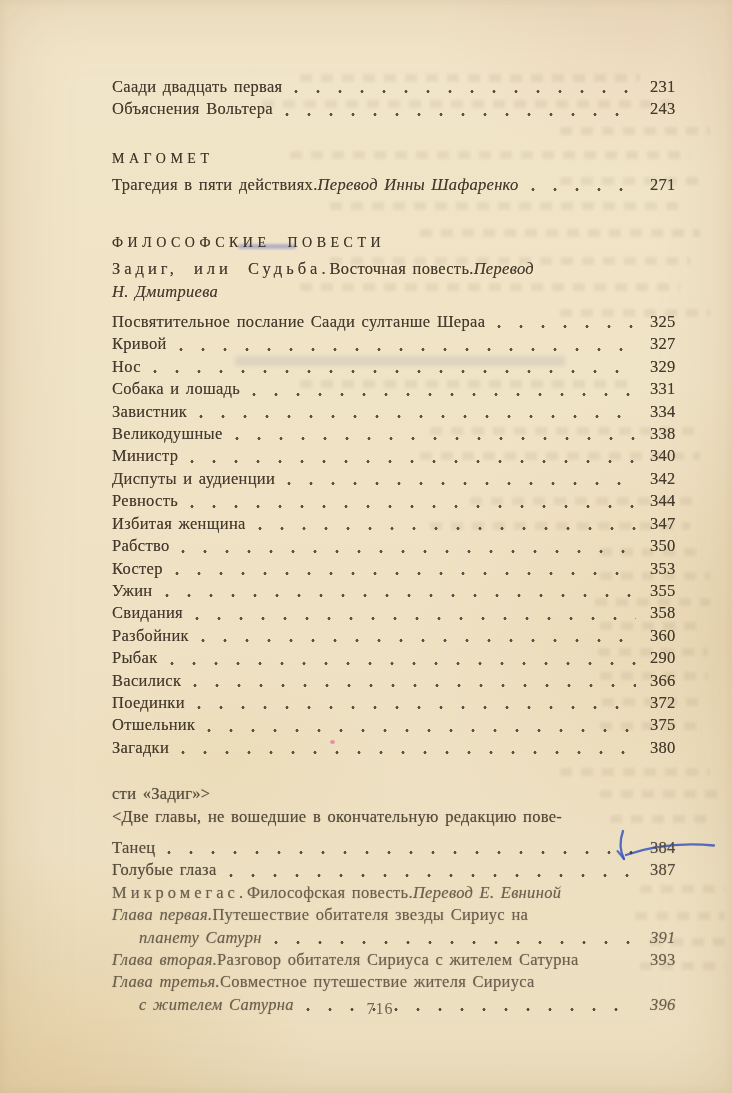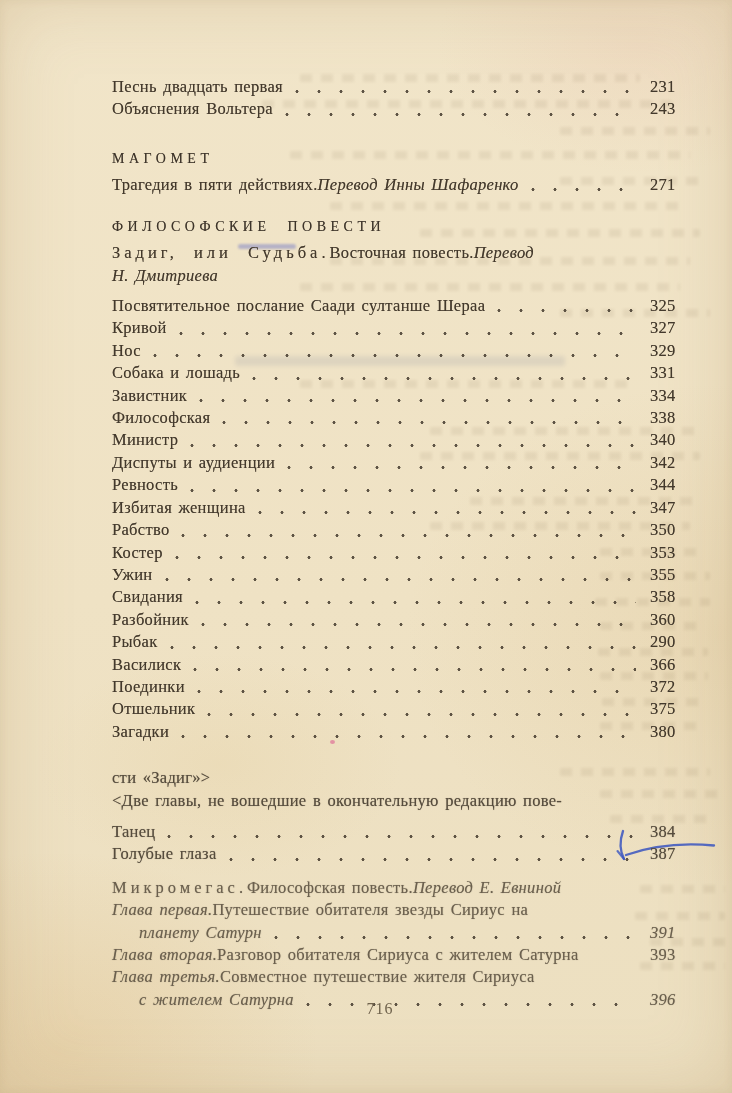--- a/index.html
+++ b/index.html
@@ -23,23 +23,23 @@
   .content {
     position: absolute;
     left: 112px; right: 50px; top: 76px;
     font-size: 16.5px;
     letter-spacing: 0.3px;
     word-spacing: 2px;
     text-shadow: 0 0 0.4px rgba(67,57,44,0.55);
   }
   .sec { position: relative; }
   #sec-magomet      { margin-top: 27px; }
-  #sec-povesti      { margin-top: 20px; }
+  #sec-povesti      { margin-top: 36px; }
   #sec-zadig-extra  { margin-top: 24px; }
-  #sec-micromegas   { margin-top: 11px; }
+  #sec-micromegas   { }
 
   .heading {
     font-size: 14px;
     letter-spacing: 4.5px;
     word-spacing: 9px;
     line-height: 22px;
     margin-bottom: 4px;
     color: #3d342a;
   }
   .entry { margin: 0; }
@@ -157,21 +157,21 @@
   <svg class="pen-mark" width="112" height="44" viewBox="0 0 112 44">
     <path d="M15,3 C11.5,13 12,23 16,31" fill="none" stroke="#3a55c0" stroke-width="2.3" stroke-linecap="round" opacity="0.85"></path>
     <path d="M16,31 l-6.5,-8" fill="none" stroke="#3a55c0" stroke-width="2.1" stroke-linecap="round" opacity="0.8"></path>
     <path d="M18,27 C42,18.5 74,14.5 106,17.5" fill="none" stroke="#3a55c0" stroke-width="2.3" stroke-linecap="round" opacity="0.85"></path>
   </svg>
 
   <div class="content">
       <div class="sec" id="sec-top">
         <div class="entry">
           <div class="row">
-            <span class="t">Песнь двадцать первая</span>
+            <span class="t">Саади двадцать первая</span>
             <div class="leader"></div>
             <span class="pagenum">231</span>
           </div>
         </div>
         <div class="entry">
           <div class="row">
             <span class="t">Объяснения Вольтера</span>
             <div class="leader"></div>
             <span class="pagenum">243</span>
           </div>
@@ -230,21 +230,21 @@
         </div>
         <div class="entry">
           <div class="row">
             <span class="t">Завистник</span>
             <div class="leader"></div>
             <span class="pagenum">334</span>
           </div>
         </div>
         <div class="entry">
           <div class="row">
-            <span class="t">Философская</span>
+            <span class="t">Великодушные</span>
             <div class="leader"></div>
             <span class="pagenum">338</span>
           </div>
         </div>
         <div class="entry">
           <div class="row">
             <span class="t">Министр</span>
             <div class="leader"></div>
             <span class="pagenum">340</span>
           </div>

